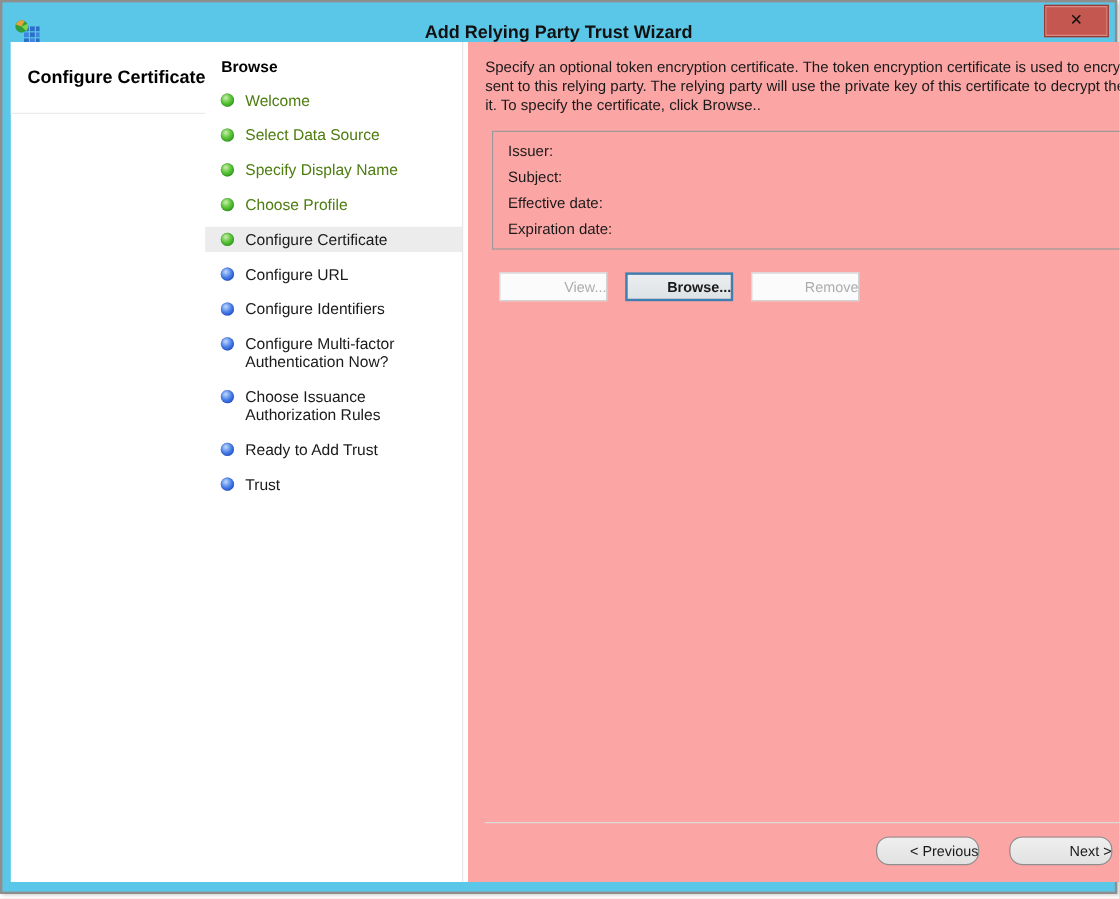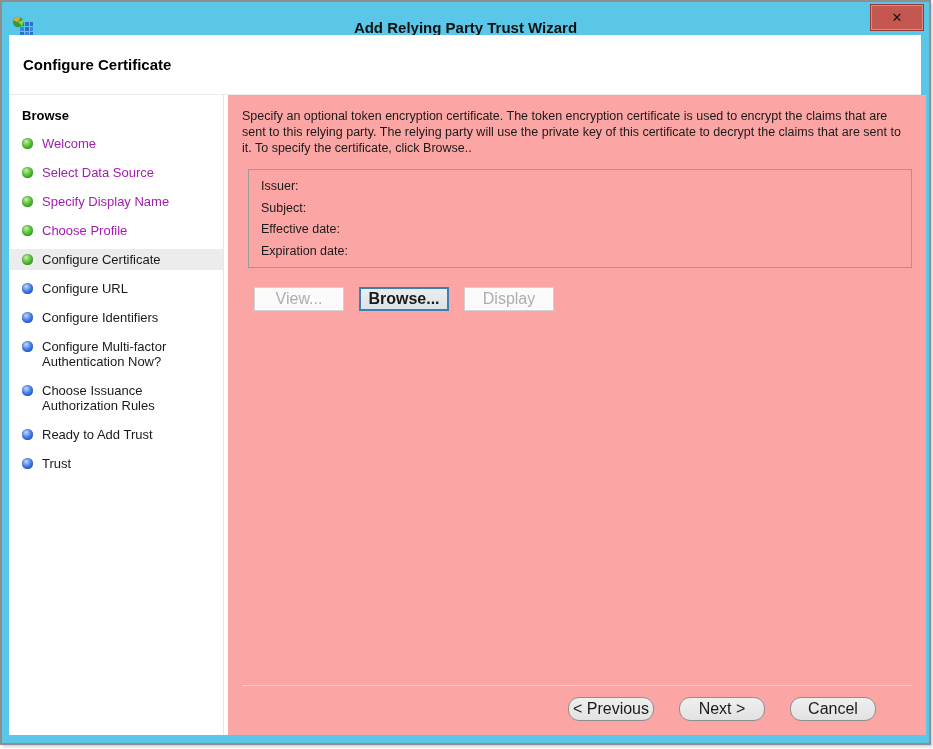--- a/index.html
+++ b/index.html
@@ -36,21 +36,21 @@
     box-shadow: inset 0 0 0 1px #d98b85;
     display: flex; align-items: center; justify-content: center;
     font-family: "DejaVu Sans", sans-serif;
     font-size: 13px; font-weight: bold; color: #111;
     cursor: default;
   }
   
   .window-body {
     position: absolute; left: 7px; right: 8px; top: 33px; bottom: 8px;
     background: #ffffff;
-    display: flex; flex-direction: column;
+    display: flex; flex-direction: row;
   }
   .page-header {
     height: 60px; flex: none;
     display: flex; align-items: center;
     padding-left: 14px;
     border-bottom: 1px solid #ebebeb;
     background: #ffffff;
   }
   .page-header h1 { font-size: 15px; font-weight: bold; color: #000; }
   .main { flex: 1; display: flex; min-height: 0; background: #ffffff; }
@@ -78,21 +78,21 @@
   }
   .bullet.done {
     background: radial-gradient(circle at 38% 32%, #c9efaf 0%, #62c93e 40%, #2f9e1c 78%, #27821a 100%);
     box-shadow: inset 0 0 1px #1f6e14;
   }
   .bullet.upcoming {
     background: radial-gradient(circle at 38% 32%, #bfd9ff 0%, #4d82e8 45%, #1c4ecb 82%, #1641ad 100%);
     box-shadow: inset 0 0 1px #123a9e;
   }
   .step-label { color: #1a1a1a; }
-  .step-label.link { color: #a21caf; }
+  .step-label.link { color: #4d7c0f; }
   
   .content {
     flex: 1; margin-left: 4px;
     background: #fca5a5;
     display: flex; flex-direction: column;
     padding: 13px 14px 0 14px;
     min-height: 0;
   }
   .description {
     font-size: 12.5px; line-height: 16px; color: #1a1a1a;
@@ -106,24 +106,25 @@
     display: flex; flex-direction: column; justify-content: space-between;
   }
   .cert-row { font-size: 12.5px; color: #1a1a1a; display: flex; gap: 6px; }
   .cert-buttons {
     margin-top: 19px; margin-left: 12px;
     display: flex; align-items: center;
   }
   button { font-family: "Liberation Sans", sans-serif; }
   .btn {
     min-width: 90px; height: 24px;
-    font-size: 16px; color: #1a1a1a;
+    font-size: 12px; color: #1a1a1a;
     background: linear-gradient(#efefef, #e2e2e2);
     border: 1px solid #8e8e8e;
     cursor: default;
+    text-align: right;
   }
   .btn.disabled {
     background: #fbfbfb;
     border: 1px solid #d2d2d2;
     color: #adadad;
   }
   .btn.default-focus {
     border: 2px solid #3c7fb1;
     background: linear-gradient(#ebeef0, #dde2e6);
     font-weight: bold;
@@ -243,21 +244,21 @@
             </div>
             <div class="cert-row">
               <span>Expiration date:</span>
               <span></span>
             </div>
           </div>
 
         <div class="cert-buttons">
           <button class="btn disabled">View...</button>
           <button class="btn default-focus">Browse...</button>
-          <button class="btn disabled">Display</button>
+          <button class="btn disabled">Remove</button>
         </div>
 
         <div class="footer">
           <button class="btn">&lt; Previous</button>
           <button class="btn">Next &gt;</button>
           <button class="btn">Cancel</button>
         </div>
       </div>
 
     </div>

